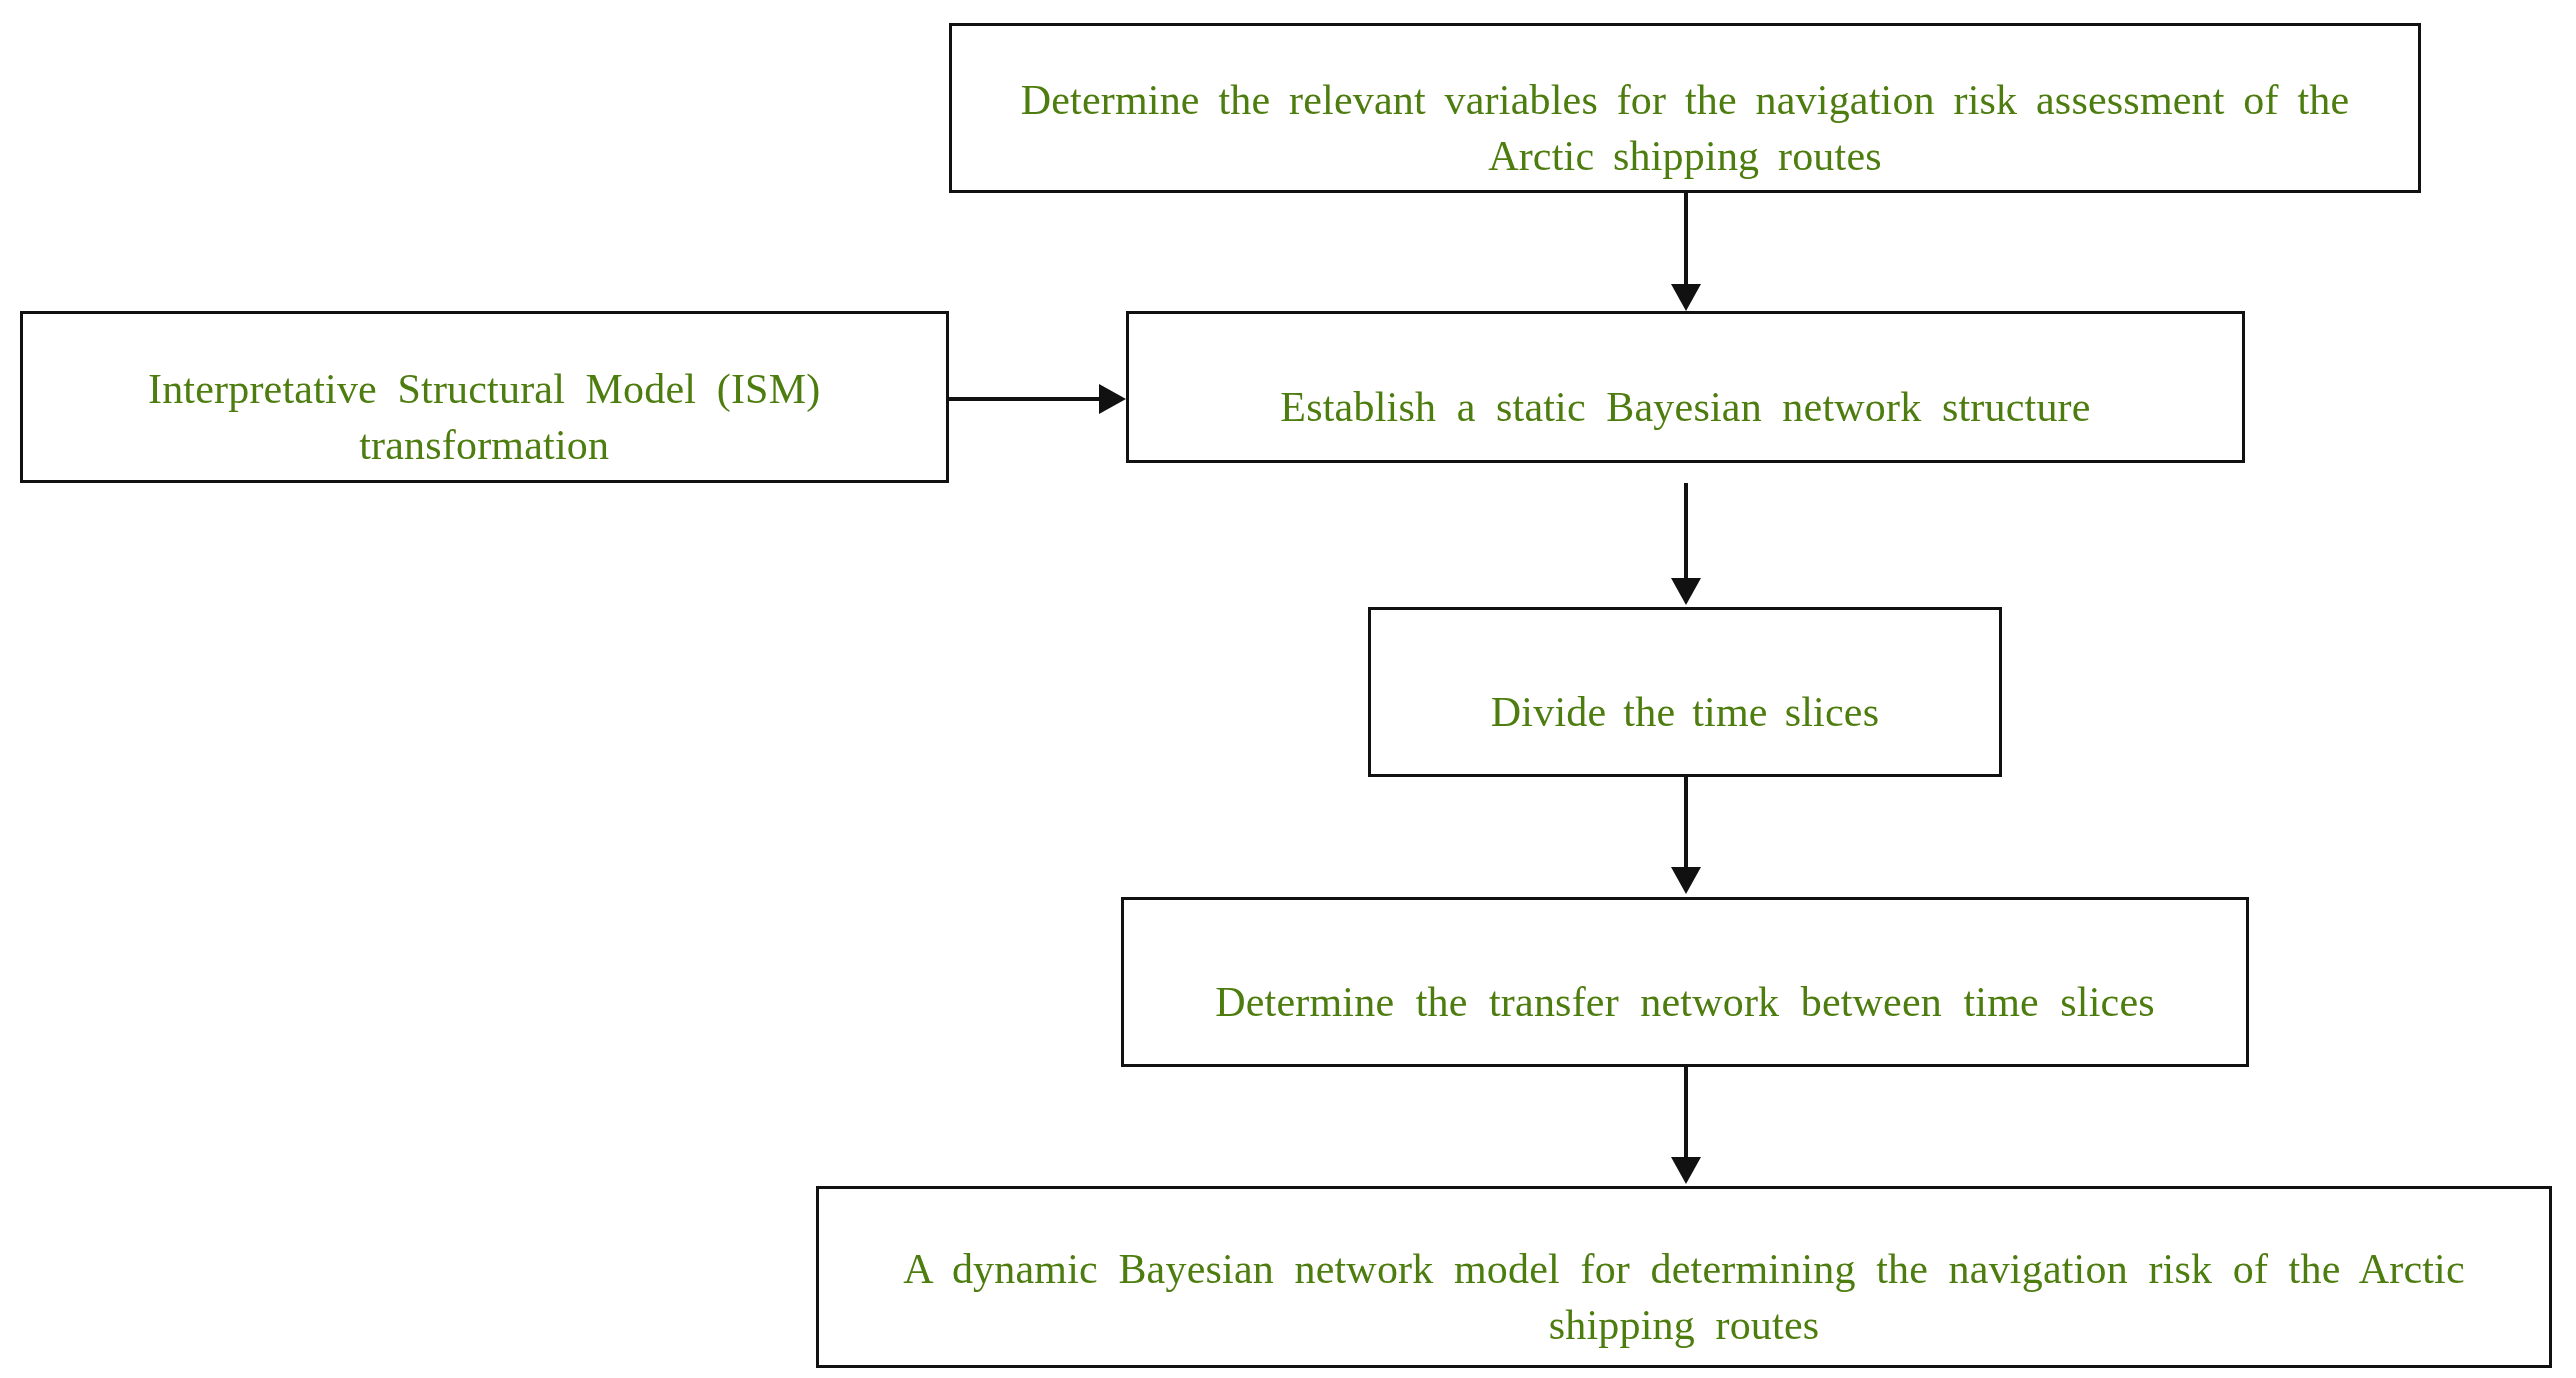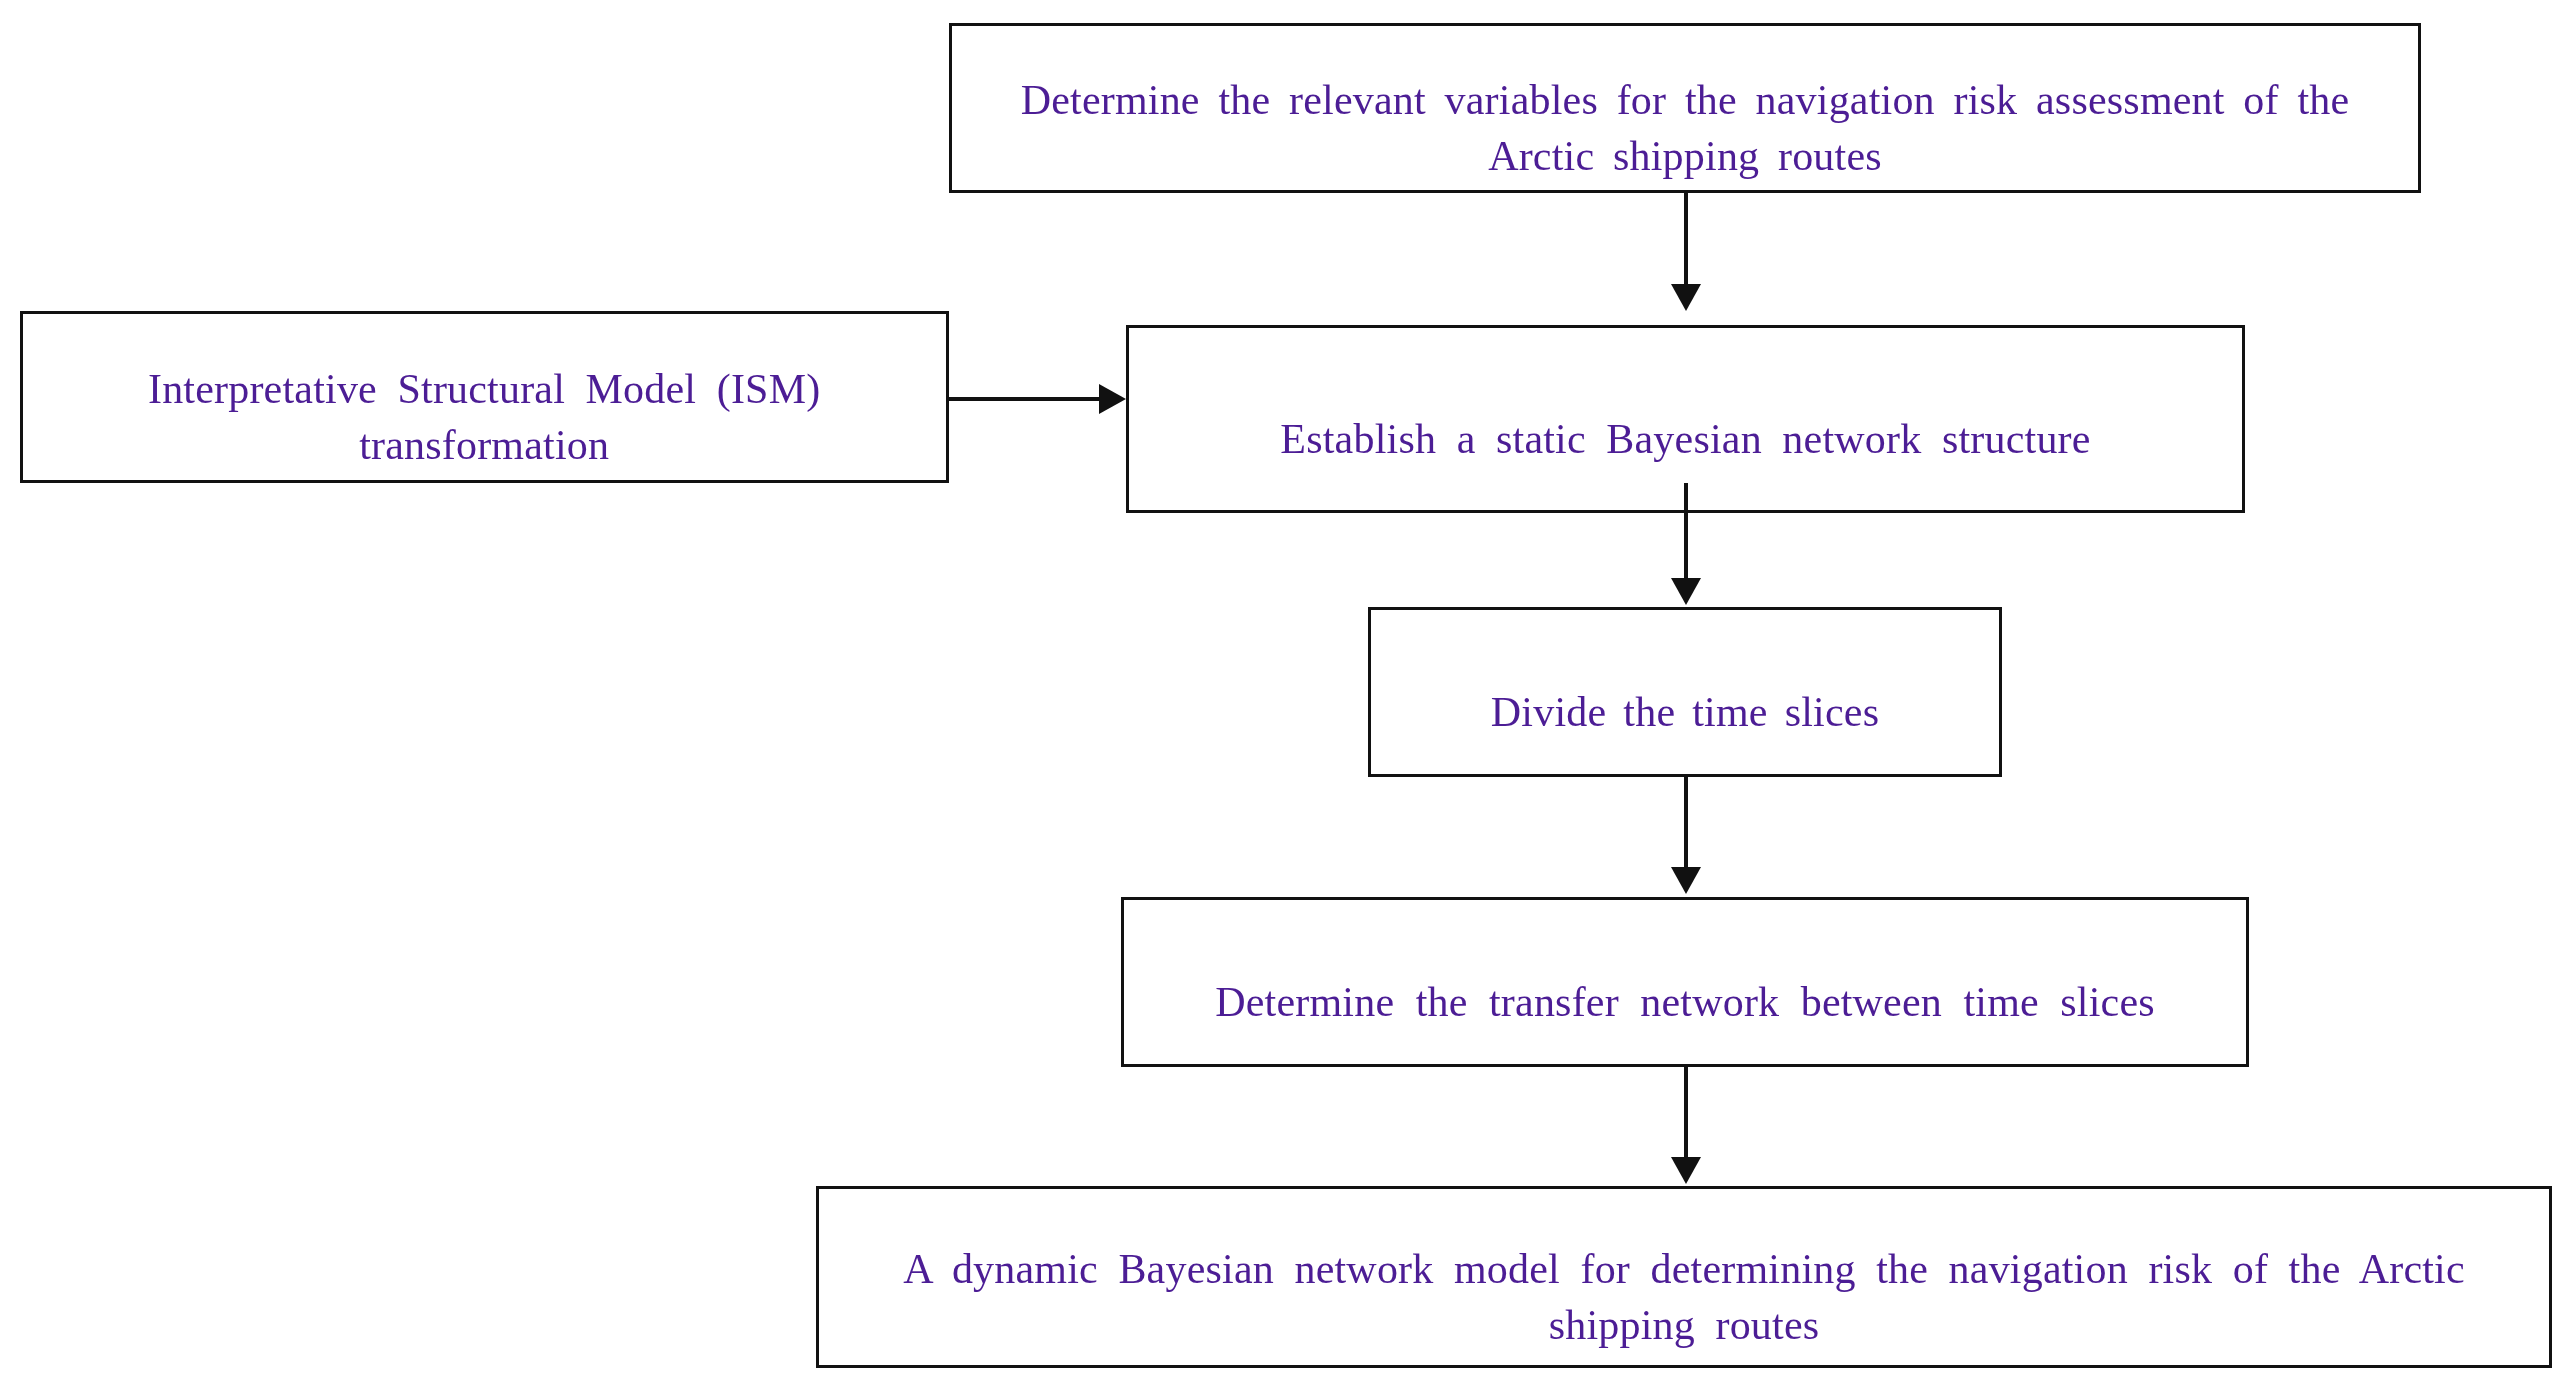--- a/index.html
+++ b/index.html
@@ -21,33 +21,33 @@
     border: 3.6px solid #111111;
     background: #ffffff;
     display: flex;
     align-items: center;
     justify-content: center;
     text-align: center;
   }
   .node .label {
     display: block;
     width: 100%;
-    color: #4c1d95;
+    color: #4d7c0f;
     font-size: 42px;
     line-height: 1.33;
     letter-spacing: 0.2px;
     word-spacing: 6.3px;
     padding: 0 27px;
     box-sizing: border-box;
     margin-top: 41px;
   }
   
   #node-variables   { left: 949px; top:   23px; width: 1472px; height: 170px; }
   #node-ism         { left:   19.7px; top:  311px; width: 929px; height: 172px; }
-  #node-static-bn   { left: 1126px; top:  325px; width: 1119px; height: 188px; justify-content: center; }
+  #node-static-bn   { left: 1126px; top:  311px; width: 1119px; height: 152px; justify-content: center; }
   #node-time-slices { left: 1368px; top:  607px; width:  634px; height: 170px; }
   #node-transfer    { left: 1121px; top: 897px; width: 1128px; height: 170px; }
   #node-dbn         { left:  816px; top: 1186px; width: 1736px; height: 182px; }
 
   #node-variables .label   { font-size: 42px; word-spacing: 8px; }
   #node-ism .label         { font-size: 42px; word-spacing: 9.8px; text-align: center; }
   #node-static-bn .label   { font-size: 42px; word-spacing: 9.8px; }
   #node-time-slices .label { font-size: 42px; word-spacing: 6.3px; }
   #node-transfer .label    { font-size: 42px; word-spacing: 10.7px; }
   #node-dbn .label         { font-size: 42px; word-spacing: 9.8px; }

